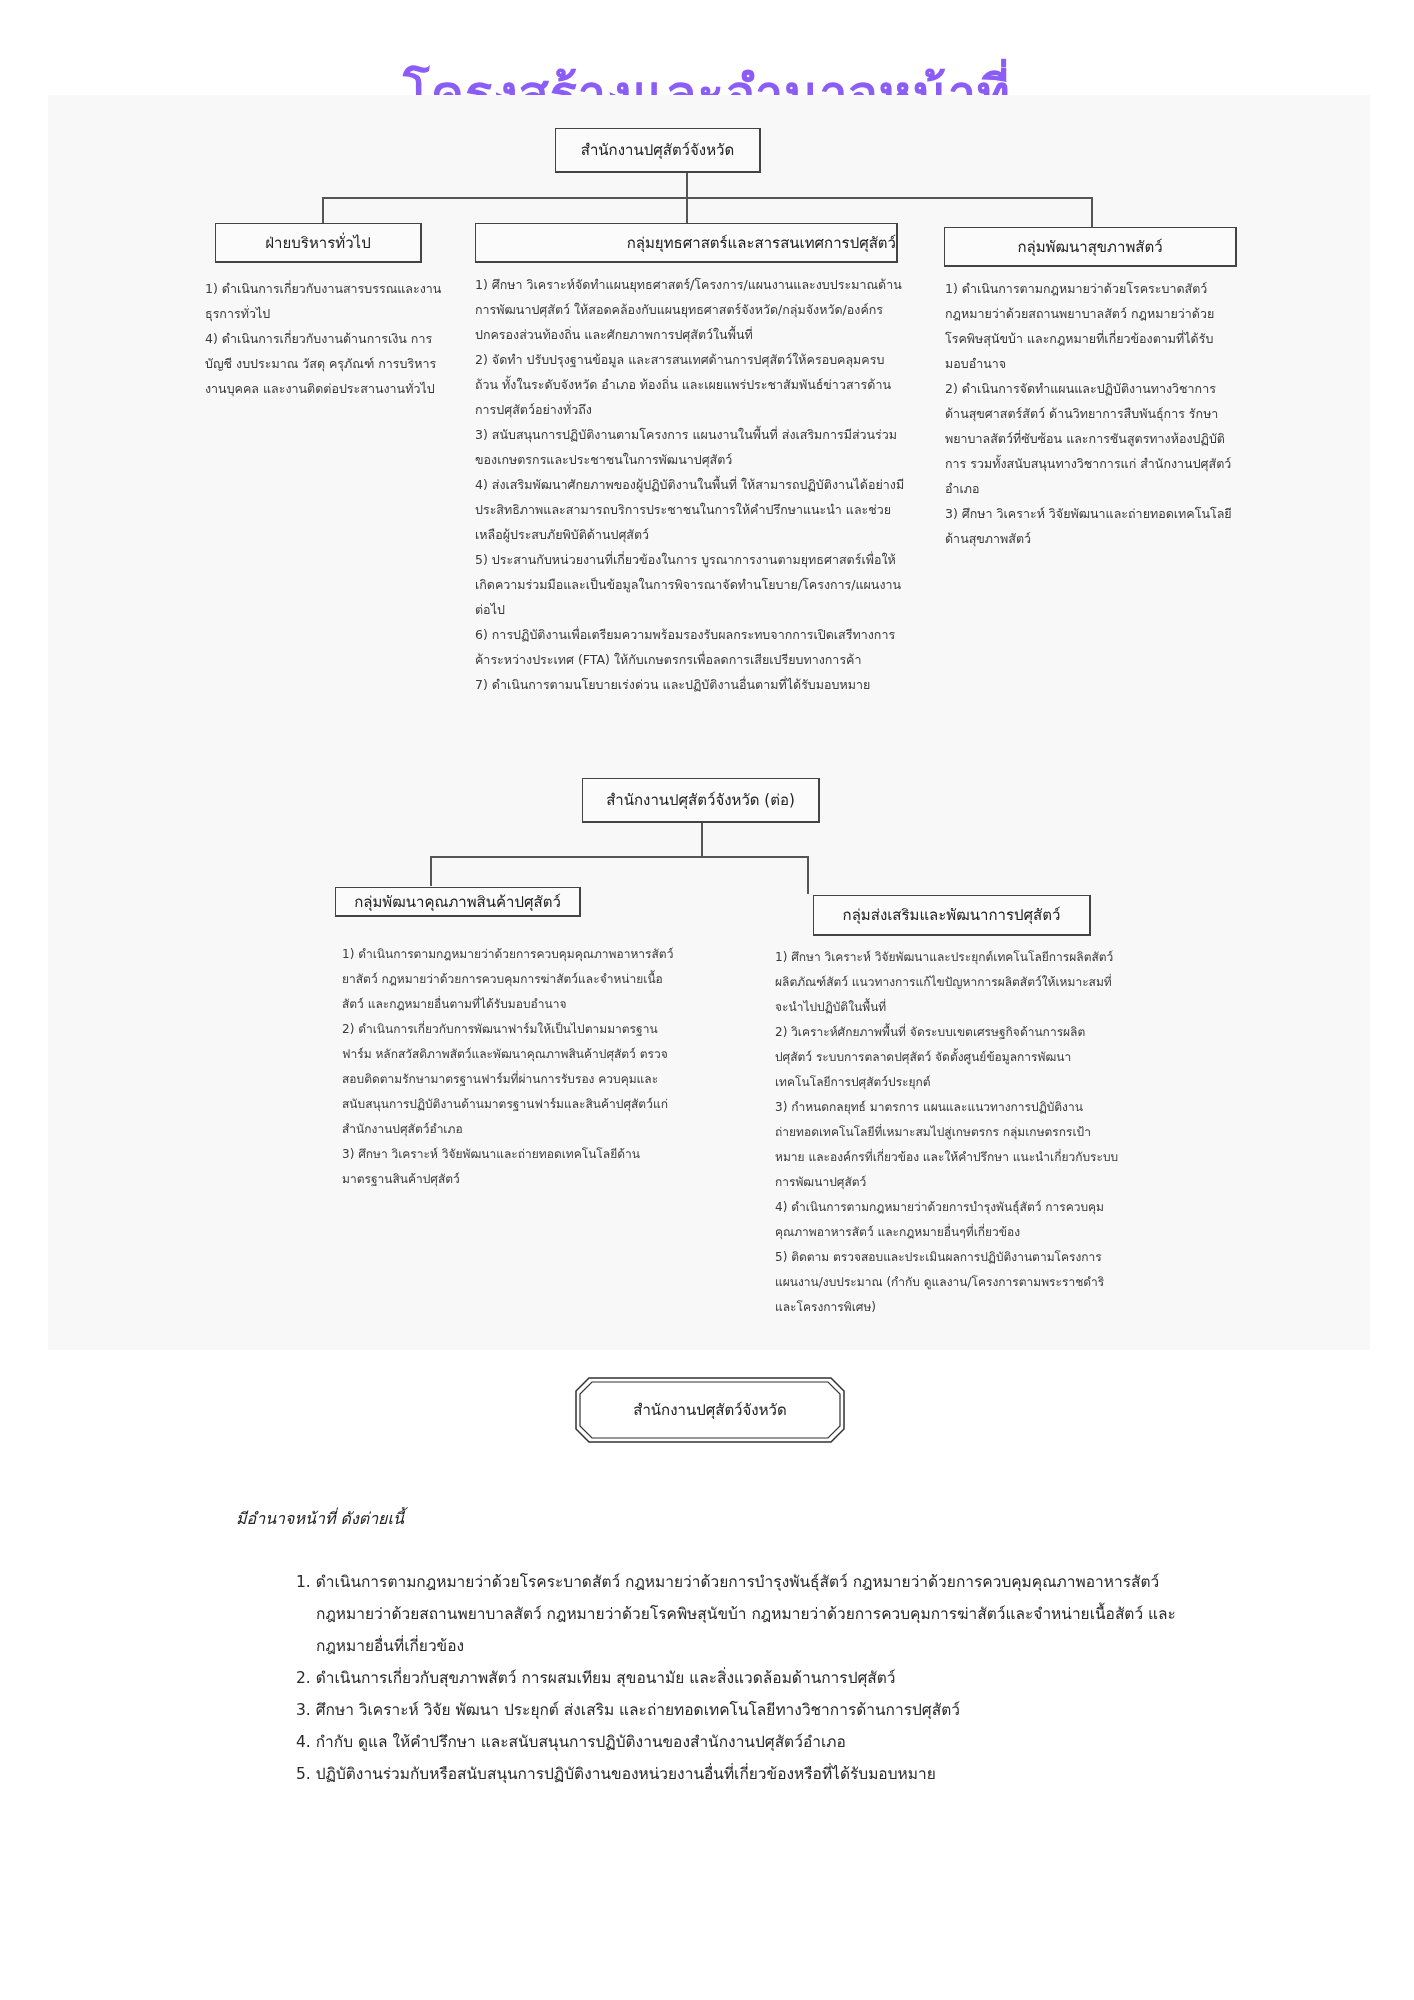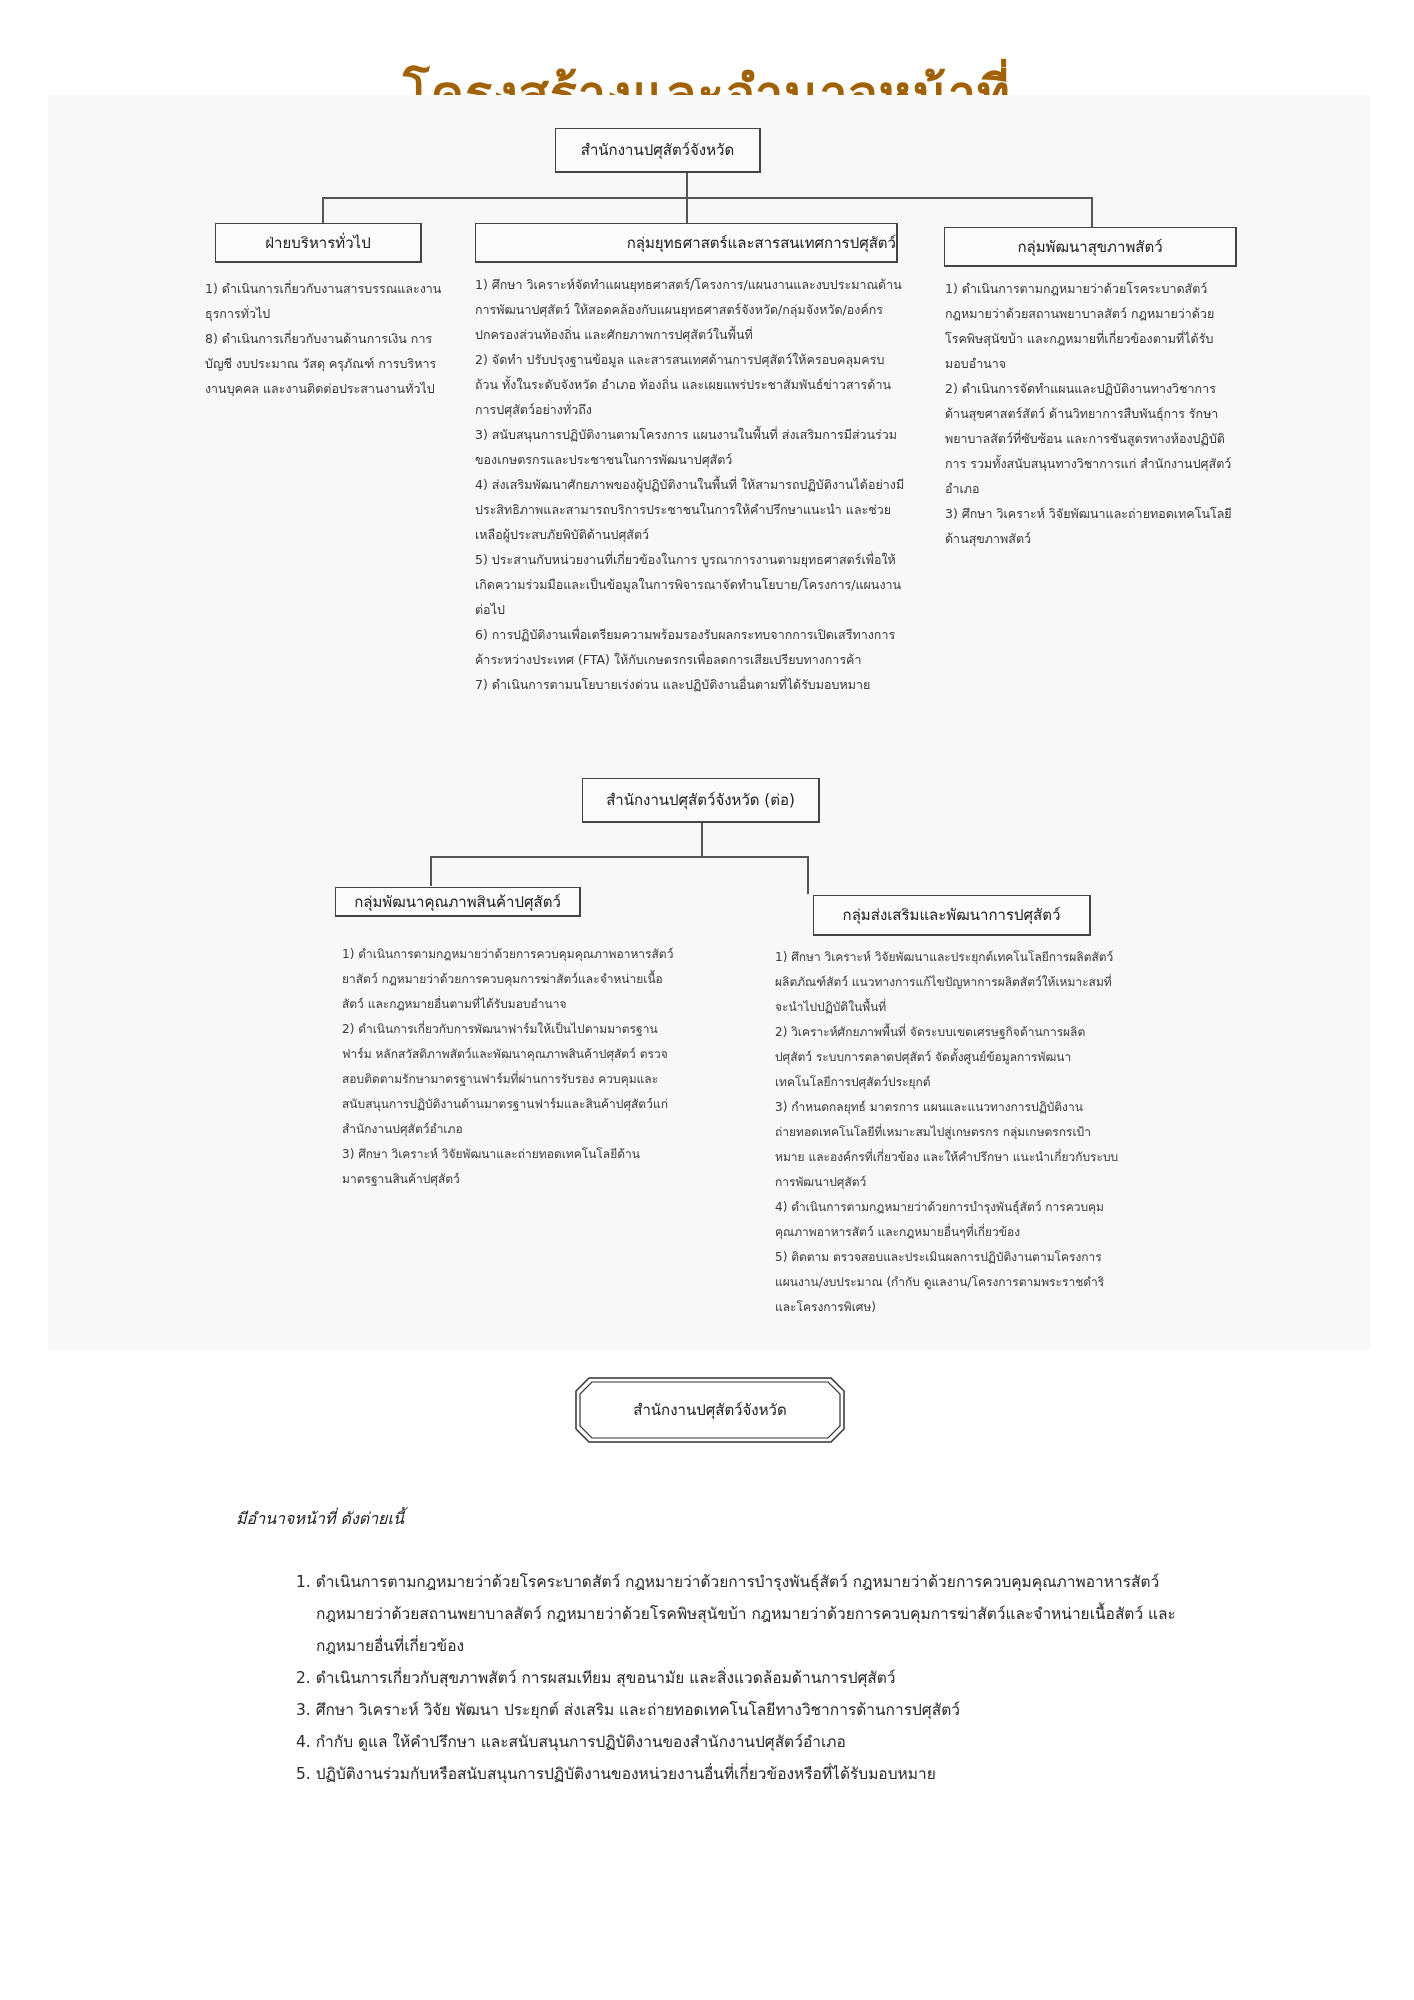--- a/index.html
+++ b/index.html
@@ -58,21 +58,21 @@
     .powers-list {
       position: absolute; left: 296px; top: 1566px; width: 880px;
       margin: 0; padding: 0; list-style: none;
       font-size: 15.5px; line-height: 32px; color: #2a2a2a;
     }
     .powers-list li { padding-left: 20px; text-indent: -20px; }
   </style>
 </head>
 <body>
 
-<h1 class="page-title" style="color: #a16207; text-align: center;">โครงสร้างและอำนาจหน้าที่</h1>
+<h1 class="page-title" style="color: #8b5cf6; text-align: center;">โครงสร้างและอำนาจหน้าที่</h1>
 
 <div class="scan-area"></div>
 <div class="scan-area-lower"></div>
 
 <section>
   <div class="box" style="left:555px; top:128px; width:206px; height:45px;">
     <span>สำนักงานปศุสัตว์จังหวัด</span>
   </div>
   <div class="line vline" style="left:686px; top:173px; height:50px;"></div>
   <div class="line hline" style="left:322px; top:197px; width:770px;"></div>
@@ -84,21 +84,21 @@
   </div>
   <div class="box" style="left:475px; top:223px; width:423px; height:40px;justify-content:flex-end;">
     <span>กลุ่มยุทธศาสตร์และสารสนเทศการปศุสัตว์</span>
   </div>
   <div class="box" style="left:944px; top:227px; width:293px; height:40px;">
     <span>กลุ่มพัฒนาสุขภาพสัตว์</span>
   </div>
 
   <ul class="duties" style="left:205px; top:276px; width:238px;">
     <li>1) ดำเนินการเกี่ยวกับงานสารบรรณและงานธุรการทั่วไป</li>
-    <li>8) ดำเนินการเกี่ยวกับงานด้านการเงิน การบัญชี งบประมาณ วัสดุ ครุภัณฑ์ การบริหารงานบุคคล และงานติดต่อประสานงานทั่วไป</li>
+    <li>4) ดำเนินการเกี่ยวกับงานด้านการเงิน การบัญชี งบประมาณ วัสดุ ครุภัณฑ์ การบริหารงานบุคคล และงานติดต่อประสานงานทั่วไป</li>
   </ul>
 
   <ul class="duties" style="left:475px; top:272px; width:430px;">
     <li>1) ศึกษา วิเคราะห์จัดทำแผนยุทธศาสตร์/โครงการ/แผนงานและงบประมาณด้านการพัฒนาปศุสัตว์ ให้สอดคล้องกับแผนยุทธศาสตร์จังหวัด/กลุ่มจังหวัด/องค์กรปกครองส่วนท้องถิ่น และศักยภาพการปศุสัตว์ในพื้นที่</li>
     <li>2) จัดทำ ปรับปรุงฐานข้อมูล และสารสนเทศด้านการปศุสัตว์ให้ครอบคลุมครบถ้วน ทั้งในระดับจังหวัด อำเภอ ท้องถิ่น และเผยแพร่ประชาสัมพันธ์ข่าวสารด้านการปศุสัตว์อย่างทั่วถึง</li>
     <li>3) สนับสนุนการปฏิบัติงานตามโครงการ แผนงานในพื้นที่ ส่งเสริมการมีส่วนร่วมของเกษตรกรและประชาชนในการพัฒนาปศุสัตว์</li>
     <li>4) ส่งเสริมพัฒนาศักยภาพของผู้ปฏิบัติงานในพื้นที่ ให้สามารถปฏิบัติงานได้อย่างมีประสิทธิภาพและสามารถบริการประชาชนในการให้คำปรึกษาแนะนำ และช่วยเหลือผู้ประสบภัยพิบัติด้านปศุสัตว์</li>
     <li>5) ประสานกับหน่วยงานที่เกี่ยวข้องในการ บูรณาการงานตามยุทธศาสตร์เพื่อให้เกิดความร่วมมือและเป็นข้อมูลในการพิจารณาจัดทำนโยบาย/โครงการ/แผนงาน ต่อไป</li>
     <li>6) การปฏิบัติงานเพื่อเตรียมความพร้อมรองรับผลกระทบจากการเปิดเสรีทางการค้าระหว่างประเทศ (FTA) ให้กับเกษตรกรเพื่อลดการเสียเปรียบทางการค้า</li>
     <li>7) ดำเนินการตามนโยบายเร่งด่วน และปฏิบัติงานอื่นตามที่ได้รับมอบหมาย</li>

